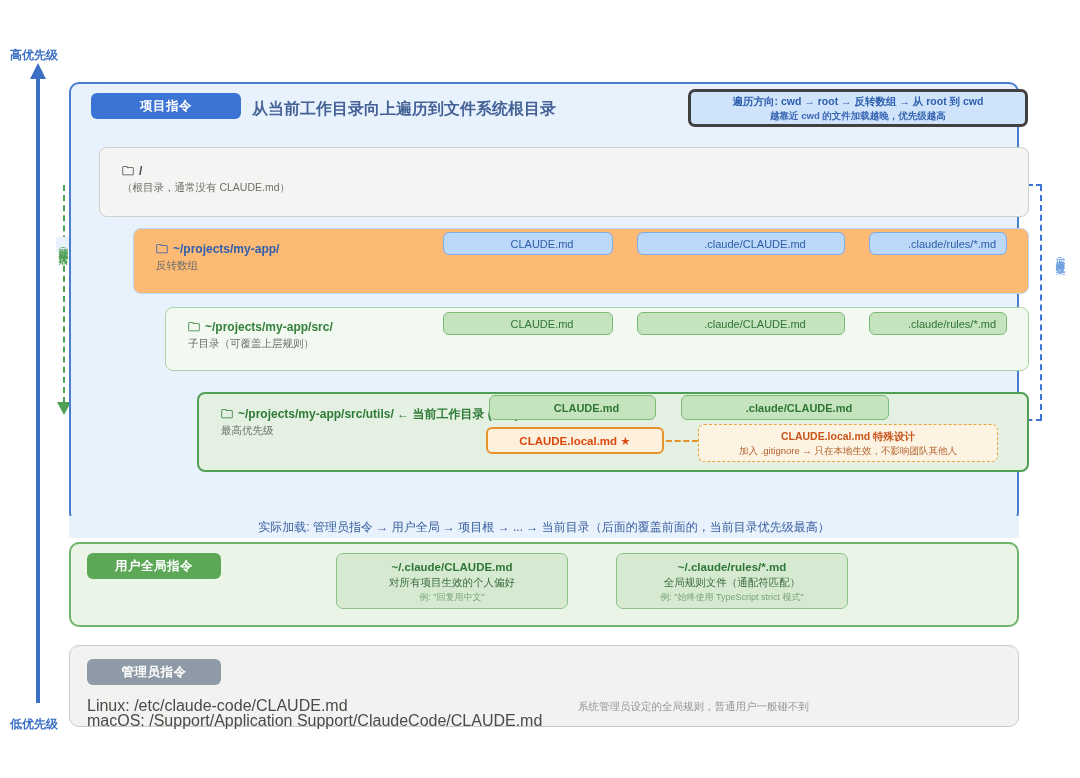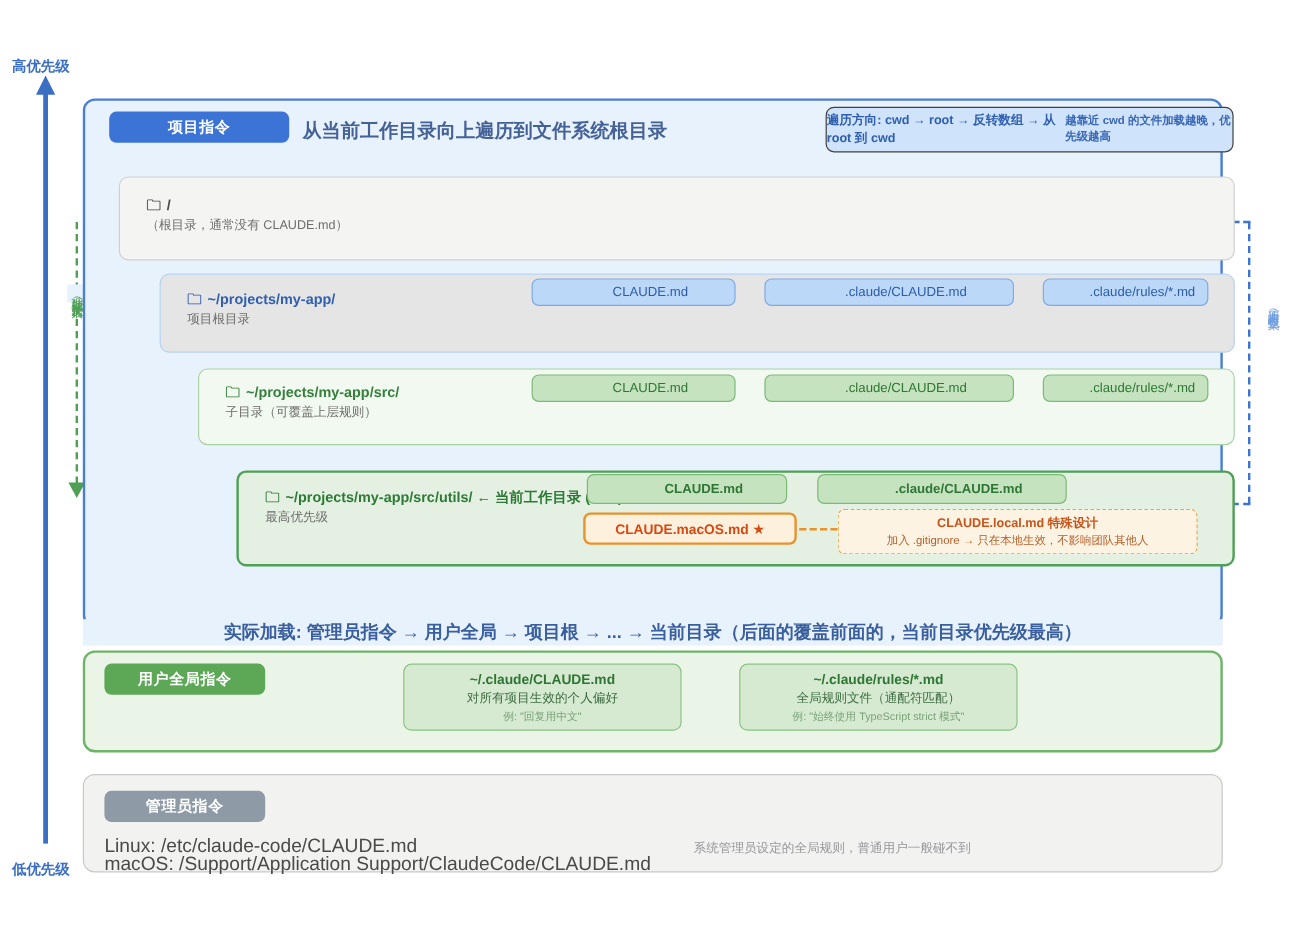--- a/index.html
+++ b/index.html
@@ -43,36 +43,36 @@
   
   .panel-project{position:absolute;left:69px;top:82px;width:950px;height:441px;
     background:#e8f2fd;border:2px solid #4a7fd0;border-radius:10px;box-sizing:border-box;}
 
   .badge{display:inline-flex;align-items:center;justify-content:center;
     border-radius:6px;color:#fff;font-size:12.5px;font-weight:bold;letter-spacing:.5px;}
   #badge-project{position:absolute;left:91px;top:93px;width:150px;height:26px;background:#3b74d5;}
   .panel-sub{position:absolute;left:252px;top:99px;font-size:16px;color:#456296;font-weight:bold;}
 
   .trav-box{position:absolute;left:688px;top:89px;width:340px;height:38px;
-    background:#cfe3fb;border:1px solid #404040;border-radius:7px;box-sizing:border-box;
-    display:flex;flex-direction:row;align-items:center;justify-content:center;}
+    background:#cfe3fb;border:3px solid #404040;border-radius:7px;box-sizing:border-box;
+    display:flex;flex-direction:column;align-items:center;justify-content:center;}
   .trav-box .l1{font-size:10.5px;color:#2f5fae;font-weight:bold;line-height:15px;}
   .trav-box .l2{font-size:9.5px;color:#3a68b4;font-weight:bold;line-height:14px;}
 
   
   .dirrow{position:absolute;box-sizing:border-box;border-radius:8px;}
   .dirrow .path{position:absolute;font-size:12px;font-weight:bold;white-space:nowrap;}
   .dirrow .desc{position:absolute;font-size:10.5px;white-space:nowrap;text-align:center;}
   .folder{display:inline-block;margin-right:5px;}
 
   #row-root{left:99px;top:147px;width:930px;height:70px;background:#f4f4f3;border:1px solid #d0d0cd;}
   #row-root .path{left:22px;top:14px;color:#4a4a48;}
   #row-root .desc{left:22px;top:33px;color:#6d6d6a;}
 
-  #row-proj{left:133px;top:228px;width:896px;height:66px;background:#e5e5e5;border:1px solid #b9d3f2;}
+  #row-proj{left:133px;top:228px;width:896px;height:66px;background:#fdba74;border:1px solid #b9d3f2;}
   #row-proj .path{left:22px;top:11px;color:#2f5fae;}
   #row-proj .desc{left:22px;top:30px;color:#6d6d6a;}
 
   #row-src{left:165px;top:307px;width:864px;height:64px;background:#f2f9f1;border:1px solid #a9d2a5;}
   #row-src .path{left:22px;top:10px;color:#35803c;}
   #row-src .desc{left:22px;top:29px;color:#6d6d6a;}
 
   #row-cwd{left:197px;top:392px;width:832px;height:80px;background:#e4f1e2;border:2px solid #4f9f55;}
   #row-cwd .path{left:22px;top:11px;color:#2d7a36;}
   #row-cwd .desc{left:22px;top:30px;color:#6d6d6a;}
@@ -104,21 +104,21 @@
 
   .note-local{position:absolute;left:698px;top:424px;width:300px;height:38px;
     background:#fdf3e2;border:1px dashed #e8a33f;border-radius:6px;box-sizing:border-box;
     display:flex;flex-direction:column;align-items:center;justify-content:center;}
   .note-local .nl1{font-size:10.5px;font-weight:bold;color:#c7541a;line-height:15px;}
   .note-local .nl2{font-size:9.5px;color:#b3602c;line-height:14px;}
 
   
   .load-strip{position:absolute;left:69px;top:516px;width:950px;height:22px;
     background:#e8f2fd;display:flex;align-items:center;justify-content:center;}
-  .load-strip span{font-size:15px;color:#3a5f9e;font-weight:bold;}
+  .load-strip span{font-size:12px;color:#3a5f9e;font-weight:normal;}
 
   
   .panel-user{position:absolute;left:69px;top:542px;width:950px;height:85px;
     background:#eaf5e8;border:2px solid #6fb46a;border-radius:10px;box-sizing:border-box;}
   #badge-user{position:absolute;left:87px;top:553px;width:134px;height:26px;background:#5ca857;}
 
   .ucard{position:absolute;box-sizing:border-box;width:232px;height:56px;top:553px;
     background:#d6ead1;border:1px solid #8cc287;border-radius:7px;
     display:flex;flex-direction:column;align-items:center;justify-content:center;}
   #ucard1{left:336px;}
@@ -169,21 +169,21 @@
     <div class="path">
       <span class="folder">🗀</span><span>/</span>
     </div>
     <div class="desc">（根目录，通常没有 CLAUDE.md）</div>
   </div>
 
   <div class="dirrow" id="row-proj">
     <div class="path">
       <span class="folder">🗀</span><span>~/projects/my-app/</span>
     </div>
-    <div class="desc">项目根目录</div>
+    <div class="desc">反转数组</div>
   </div>
   <div class="chip chip-blue" id="chip-p1">CLAUDE.md</div>
   <div class="chip chip-blue" id="chip-p2">.claude/CLAUDE.md</div>
   <div class="chip chip-blue" id="chip-p3">.claude/rules/*.md</div>
 
   <div class="dirrow" id="row-src">
     <div class="path">
       <span class="folder">🗀</span><span>~/projects/my-app/src/</span>
     </div>
     <div class="desc">子目录（可覆盖上层规则）</div>
@@ -193,21 +193,21 @@
   <div class="chip chip-green" id="chip-s3">.claude/rules/*.md</div>
 
   <div class="dirrow" id="row-cwd">
     <div class="path">
       <span class="folder">🗀</span><span>~/projects/my-app/src/utils/ ← 当前工作目录 (cwd)</span>
     </div>
     <div class="desc">最高优先级</div>
   </div>
   <div class="chip chip-green" id="chip-c1">CLAUDE.md</div>
   <div class="chip chip-green" id="chip-c2">.claude/CLAUDE.md</div>
-  <div id="chip-local">CLAUDE.macOS.md ★</div>
+  <div id="chip-local">CLAUDE.local.md ★</div>
   <div class="local-connector"></div>
   <div class="note-local">
     <div class="nl1">CLAUDE.local.md 特殊设计</div>
     <div class="nl2">加入 .gitignore → 只在本地生效，不影响团队其他人</div>
   </div>
 
   <div class="load-strip">
     <span>实际加载: 管理员指令 → 用户全局 → 项目根 → ... → 当前目录（后面的覆盖前面的，当前目录优先级最高）</span>
   </div>
 

